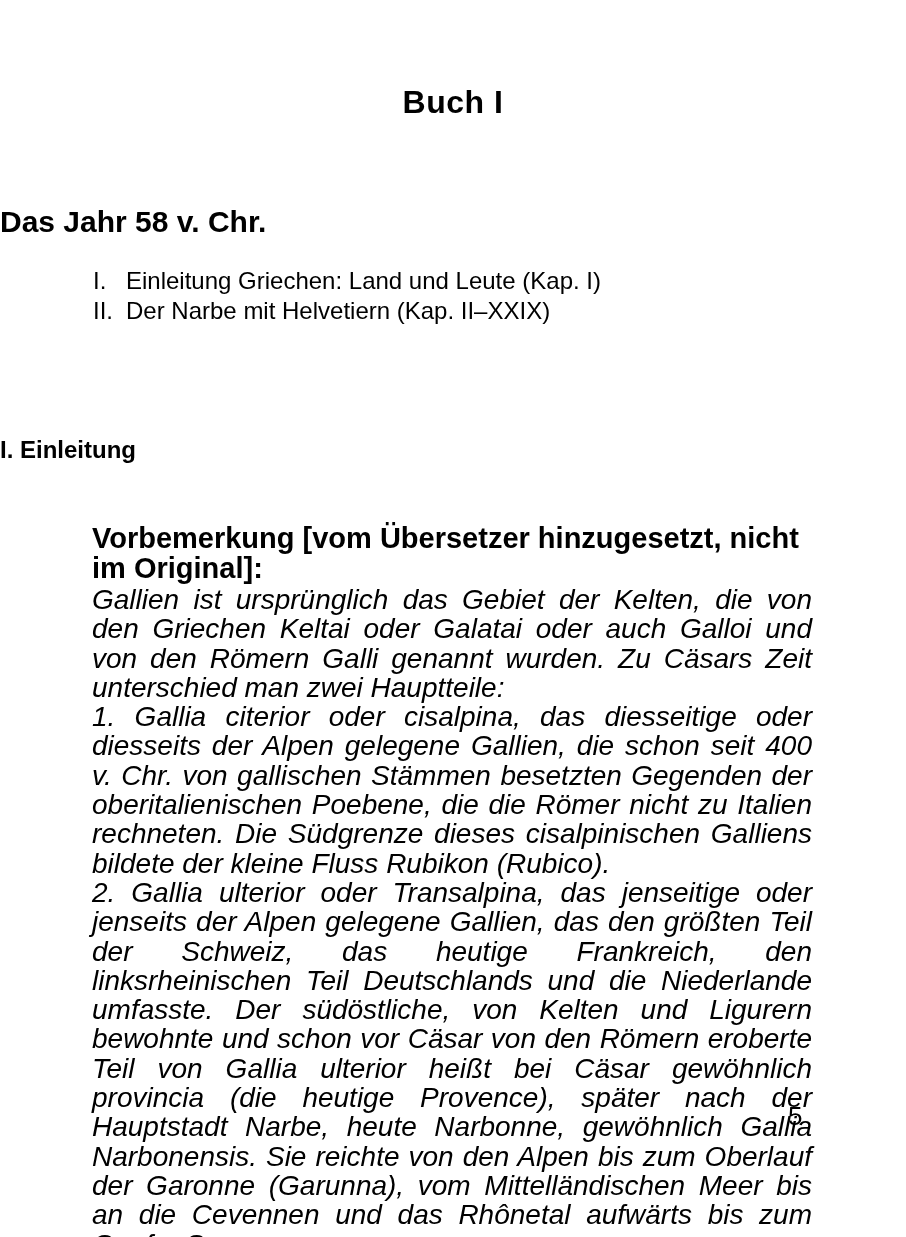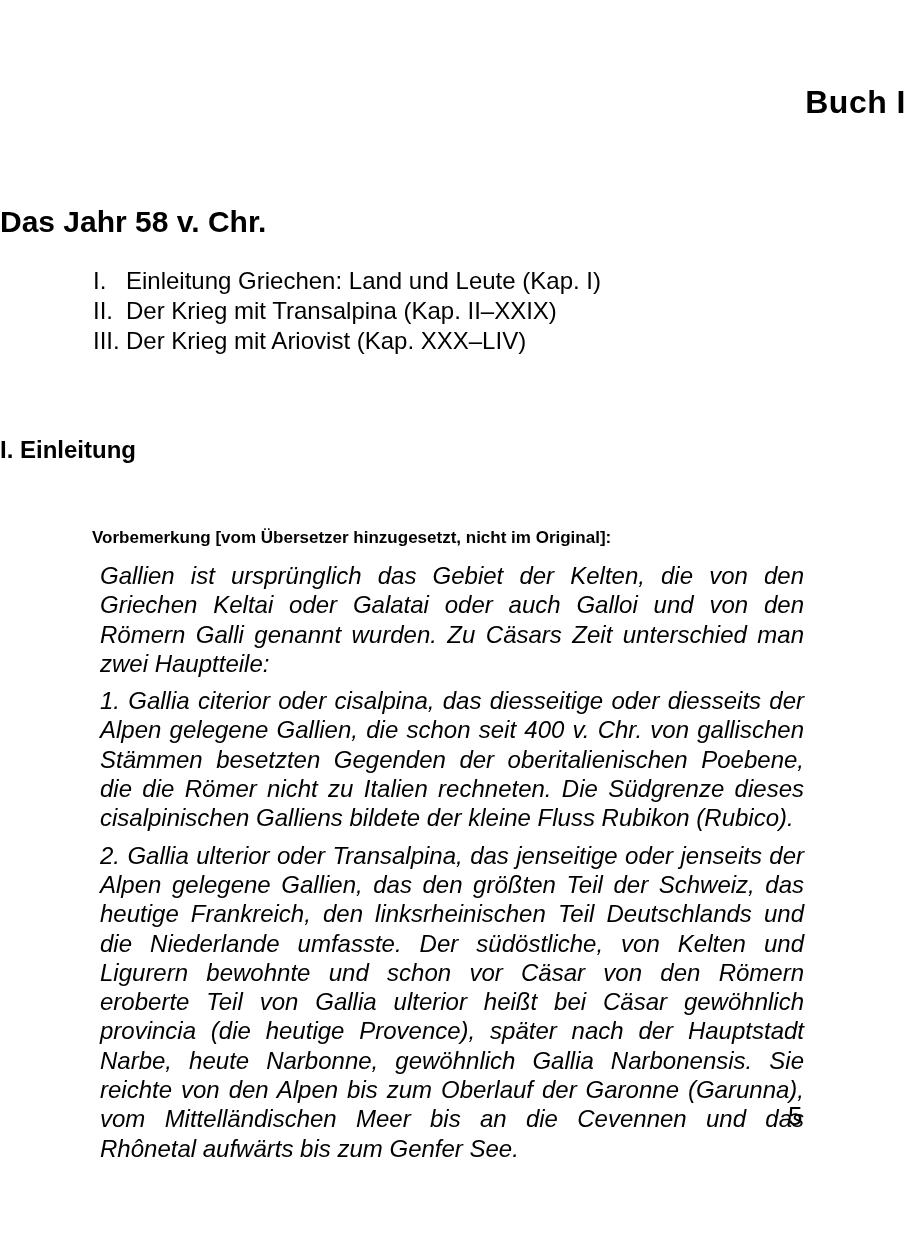--- a/index.html
+++ b/index.html
@@ -18,21 +18,21 @@
   }
   .page {
     position: absolute;
     inset: 0;
   }
   .book-title {
     position: absolute;
     top: 84px;
     left: 0;
     width: 100%;
-    text-align: right;
+    text-align: center;
     font-size: 32px;
     font-weight: bold;
     letter-spacing: 0.5px;
   }
   .chapter-title {
     position: absolute;
     top: 205px;
     left: 0;
     width: 100%;
     font-size: 30px;
@@ -65,31 +65,31 @@
     font-weight: bold;
     line-height: 34px;
   }
   .body-block {
     position: absolute;
     top: 523px;
     left: 92px;
     width: 720px;
   }
   .note-heading {
-    font-size: 17px;
+    font-size: 29px;
     font-weight: bold;
     line-height: 30px;
     margin: 0 0 2px 0;
   }
   .body-paragraph {
-    font-size: 24px;
+    font-size: 28px;
     font-style: italic;
     line-height: 29.3px;
     text-align: justify;
-    margin: 8px;
+    margin: 0;
   }
   .page-number {
     position: absolute;
     top: 1101px;
     left: 788px;
     font-size: 26px;
   }
 </style>
 </head>
 <body>
@@ -100,25 +100,21 @@
 
   <div class="chapter-title">Das Jahr 58 v. Chr.</div>
 
   <div class="toc">
     <div class="toc-row">
       <span class="toc-num">I.</span>
       <span class="toc-label">Einleitung Griechen: Land und Leute (Kap. I)</span>
     </div>
     <div class="toc-row">
       <span class="toc-num">II.</span>
-      <span class="toc-label">Der Krieg mit Transalpina (Kap. II–XXIX)</span>
-    </div>
-    <div class="toc-row">
-      <span class="toc-num">III.</span>
-      <span class="toc-label">Der Krieg mit Ariovist (Kap. XXX–LIV)</span>
+      <span class="toc-label">Der Narbe mit Helvetiern (Kap. II–XXIX)</span>
     </div>
   </div>
 
   <div class="section-heading">
     <div>I. Einleitung</div>
   </div>
 
   <div class="body-block">
     <p class="note-heading">Vorbemerkung [vom Übersetzer hinzugesetzt, nicht im Original]:</p>
     <p class="body-paragraph">Gallien ist ursprünglich das Gebiet der Kelten, die von den Griechen Keltai oder Galatai oder auch Galloi und von den Römern Galli genannt wurden. Zu Cäsars Zeit unterschied man zwei Hauptteile:</p>

